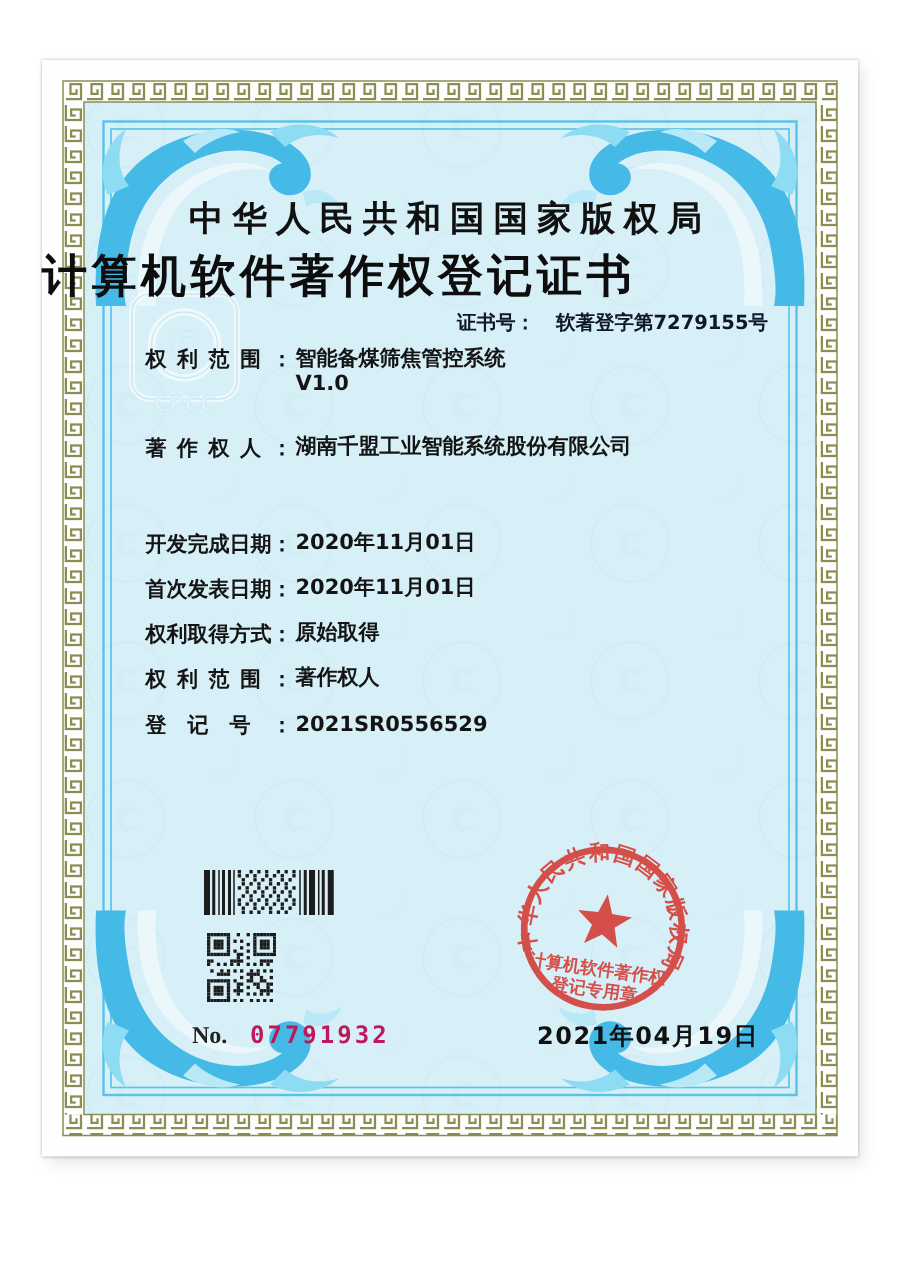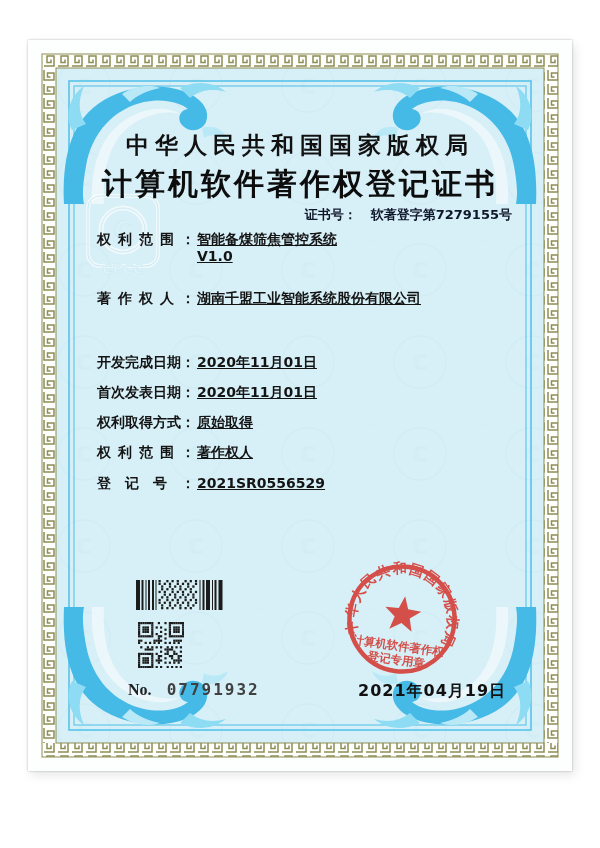--- a/index.html
+++ b/index.html
@@ -15,49 +15,49 @@
     box-shadow:0 0 2px rgba(0,0,0,.28), 3px 4px 10px rgba(0,0,0,.10);
   }
   .border-art{position:absolute;left:0;top:0;z-index:1;}
   .content{position:absolute;left:0;top:0;width:544px;height:731px;z-index:2;}
   .authority{
     position:absolute;top:90px;left:0;width:100%;text-align:center;
     font-family:"Liberation Serif","DejaVu Serif",serif;
     font-size:23px;font-weight:bold;color:#111;letter-spacing:6px;white-space:nowrap;
   }
   .cert-title{
-    position:absolute;top:124px;left:0;width:100%;text-align:center;
+    position:absolute;top:124px;left:0;width:100%;text-align:left;
     font-family:"Liberation Serif","DejaVu Serif",serif;
     font-size:30px;font-weight:bold;color:#0d0d0d;letter-spacing:3px;white-space:nowrap;
   }
   .certno{
     position:absolute;top:166px;right:60px;
     font-size:13px;font-weight:bold;color:#0f172a;white-space:nowrap;
   }
   .certno .gap{display:inline-block;width:14px;}
   .row{position:absolute;left:69px;height:18px;font-size:14px;font-weight:bold;color:#141414;white-space:nowrap;}
   .lbl{display:inline-block;}
   .ls4{letter-spacing:7px;}
   .ls6{letter-spacing:0px;}
   .ls3{letter-spacing:14px;}
-  .val{position:absolute;left:100px;top:0;line-height:17px;text-decoration:underline;}
+  .val{position:absolute;left:100px;top:0;line-height:17px;}
   .statement{
     position:absolute;left:69px;top:464px;width:424px;
     font-size:14px;font-weight:bold;color:#141414;
     line-height:32px;text-align:justify;text-indent:2em;letter-spacing:.2px;
   }
   .barcode{position:absolute;left:108px;top:540px;}
   .qrcode{position:absolute;left:110px;top:582px;}
   .serial{position:absolute;left:100px;top:640px;white-space:nowrap;}
   .serial .no{
     font-family:"Liberation Serif","DejaVu Serif",serif;
     font-size:16px;font-weight:bold;color:#222;
   }
   .serial .num{
-    font-size:16px;font-weight:bold;color:#404040;letter-spacing:2px;margin-left:10px;
+    font-size:16px;font-weight:bold;color:#be185d;letter-spacing:2px;margin-left:10px;
     font-family:"DejaVu Sans Mono","Liberation Mono",monospace;
     margin-top:36px;
   }
   .seal{position:absolute;left:304px;top:509px;mix-blend-mode:multiply;opacity:.92;}
   .issue-date{
     position:absolute;left:330px;top:641px;
     font-size:16px;font-weight:bold;color:#111;letter-spacing:1px;white-space:nowrap;
   }
   .cpcc{position:absolute;left:56px;top:152px;opacity:.6;}
 </style>

